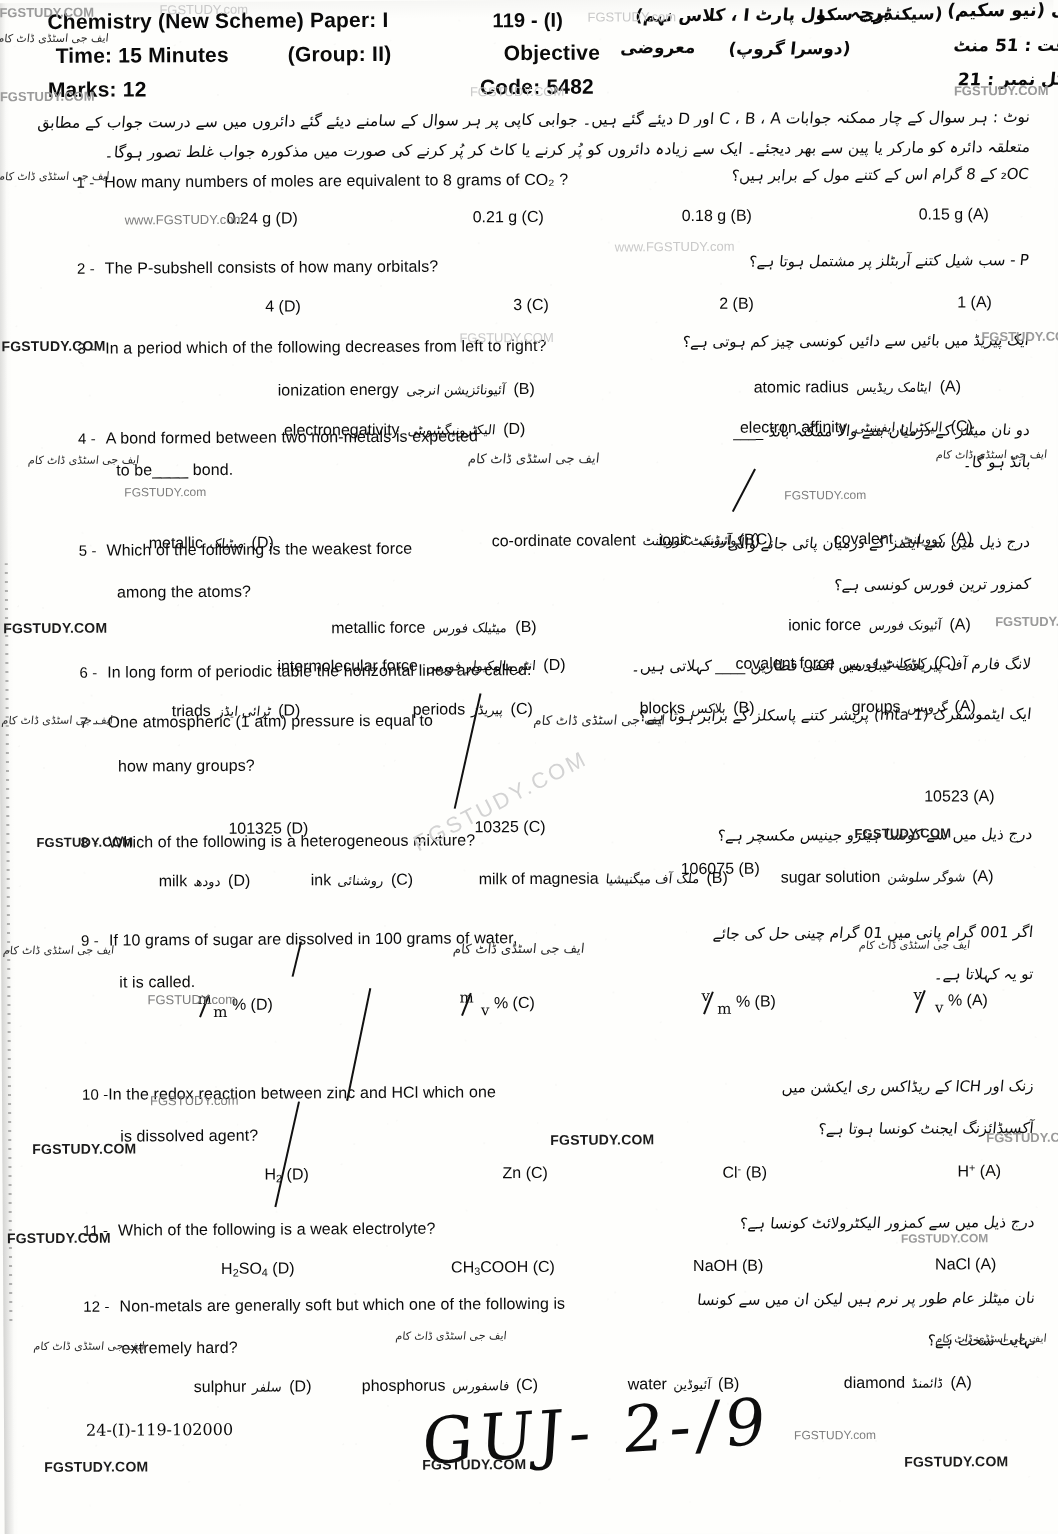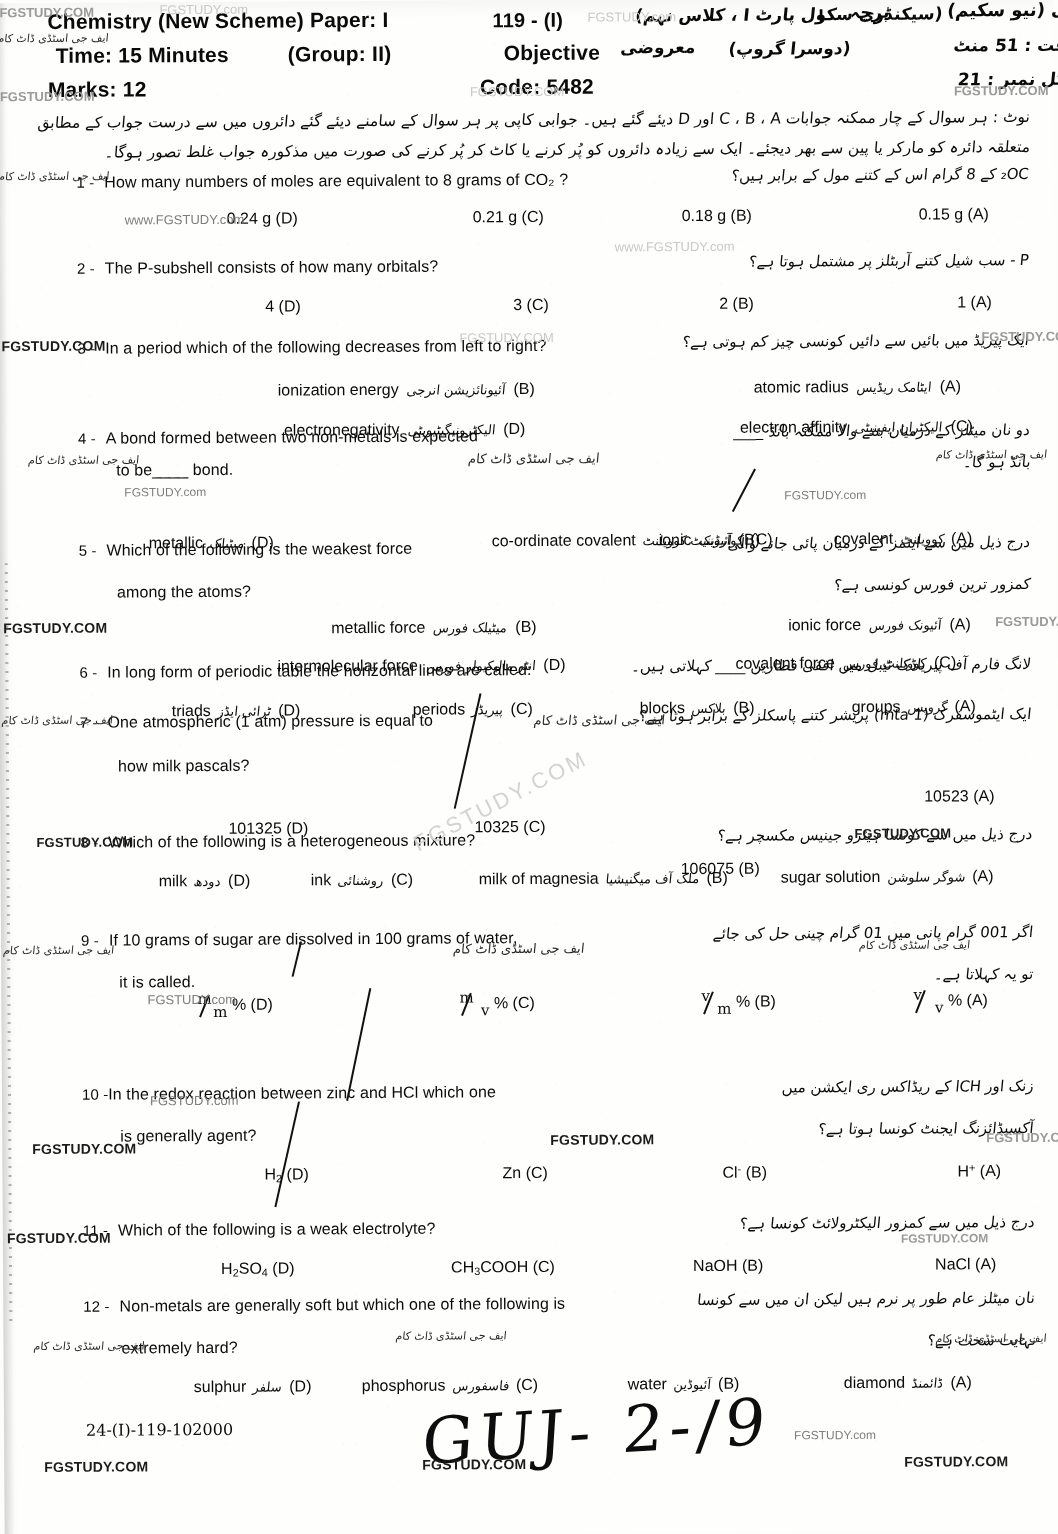--- a/index.html
+++ b/index.html
@@ -228,42 +228,42 @@
       <div class="opt" style="left: 789px; top: 618px;"><span>ionic force</span><span class="u" style="margin: 0px 8px;">آئیونک فورس</span><span class="lab">(A)</span></div>
       <div class="opt" style="left: 278px; top: 656px;"><span>intermolecular force</span><span class="u" style="margin: 0px 8px;">انٹر مالیکیولر فورس</span><span class="lab">(D)</span></div>
       <div class="opt" style="left: 736px; top: 656px;"><span>covalent force</span><span class="u" style="margin: 0px 8px;">کوویلنٹ فورس</span><span class="lab">(C)</span></div>
       <div class="t eng" style="left: 80px; top: 662px;"><span class="qn" style="margin-right: 10px;">6 -</span><span>In long form of periodic table the horizontal lines are called:</span></div>
       <div class="t urdu" style="right: 26px; left: auto; top: 660px;">لانگ فارم آف پیریاڈک ٹیبل میں افقی قطاریں ____ کہلاتی ہیں۔</div>
       <div class="opt" style="left: 172px; top: 700px;"><span>triads</span><span class="u" style="margin: 0px 7px;">ٹرائی ایڈز</span><span class="lab">(D)</span></div>
       <div class="opt" style="left: 413px; top: 700px;"><span>periods</span><span class="u" style="margin: 0px 7px;">پیریڈز</span><span class="lab">(C)</span></div>
       <div class="opt" style="left: 640px; top: 700px;"><span>blocks</span><span class="u" style="margin: 0px 7px;">بلاکس</span><span class="lab">(B)</span></div>
       <div class="opt" style="left: 852px; top: 700px;"><span>groups</span><span class="u" style="margin: 0px 7px;">گروپس</span><span class="lab">(A)</span></div>
       <div class="t eng" style="left: 80px; top: 712px;"><span class="qn" style="margin-right: 10px;">7 -</span><span>One atmospheric (1 atm) pressure is equal to</span></div>
-      <div class="t eng" style="left: 118px; top: 756px;">how milk pascals?</div>
+      <div class="t eng" style="left: 118px; top: 756px;">how many groups?</div>
       <div class="t urdu" style="right: 26px; left: auto; top: 710px;">ایک ایٹموسفرک (1 atm) پریشر کتنے پاسکلز کے برابر ہوتا ہے؟</div>
       <div class="opt" style="left: 228px; top: 818px;"><span>101325</span><span class="lab"> (D)</span></div>
       <div class="opt" style="left: 474px; top: 818px;"><span>10325</span><span class="lab"> (C)</span></div>
       <div class="opt" style="left: 680px; top: 818px; margin-top: 43px;"><span>106075</span><span class="lab"> (B)</span></div>
       <div class="opt" style="left: 924px; top: 790px;"><span>10523</span><span class="lab"> (A)</span></div>
       <div class="t eng" style="left: 80px; top: 832px;"><span class="qn" style="margin-right: 10px;">8 -</span><span>Which of the following is a heterogeneous mixture?</span></div>
       <div class="t urdu" style="right: 26px; left: auto; top: 830px;">درج ذیل میں سے کونسا ہیٹرو جینیس مکسچر ہے؟</div>
       <div class="opt" style="left: 158px; top: 870px;"><span>milk</span><span class="u" style="margin: 0px 7px;">دودھ</span><span class="lab">(D)</span></div>
       <div class="opt" style="left: 310px; top: 870px;"><span>ink</span><span class="u" style="margin: 0px 7px;">روشنائی</span><span class="lab">(C)</span></div>
       <div class="opt" style="left: 478px; top: 870px;"><span>milk of magnesia</span><span class="u" style="margin: 0px 7px;">ملک آف میگنیشیا</span><span class="lab">(B)</span></div>
       <div class="opt" style="left: 780px; top: 870px;"><span>sugar solution</span><span class="u" style="margin: 0px 7px;">شوگر سلوشن</span><span class="lab">(A)</span></div>
       <div class="t eng" style="left: 80px; top: 930px;"><span class="qn" style="margin-right: 10px;">9 -</span><span>If 10 grams of sugar are dissolved in 100 grams of water,</span></div>
       <div class="t eng" style="left: 118px; top: 972px;">it is called.</div>
       <div class="t urdu" style="right: 26px; left: auto; top: 928px;">اگر 100 گرام پانی میں 10 گرام چینی حل کی جائے</div>
       <div class="t urdu" style="right: 26px; left: auto; top: 970px;">تو یہ کہلاتا ہے۔</div>
       <div class="opt" style="left: 196px; top: 990px;"><span class="frac"><span class="n">m</span><span class="bar"></span><span class="d">m</span></span><span> %</span><span class="lab"> (D)</span></div>
       <div class="opt" style="left: 458px; top: 990px;"><span class="frac"><span class="n">m</span><span class="bar"></span><span class="d">v</span></span><span> %</span><span class="lab"> (C)</span></div>
       <div class="opt" style="left: 700px; top: 990px;"><span class="frac"><span class="n">v</span><span class="bar"></span><span class="d">m</span></span><span> %</span><span class="lab"> (B)</span></div>
       <div class="opt" style="left: 912px; top: 990px;"><span class="frac"><span class="n">v</span><span class="bar"></span><span class="d">v</span></span><span> %</span><span class="lab"> (A)</span></div>
       <div class="t eng" style="left: 80px; top: 1084px;"><span class="qn" style="">10 -</span><span>In the redox reaction between zinc and HCl which one</span></div>
-      <div class="t eng" style="left: 118px; top: 1126px;">is generally agent?</div>
+      <div class="t eng" style="left: 118px; top: 1126px;">is dissolved agent?</div>
       <div class="t urdu" style="right: 26px; left: auto; top: 1082px;">زنک اور HCl کے ریڈاکس ری ایکشن میں</div>
       <div class="t urdu" style="right: 26px; left: auto; top: 1124px;">آکسیڈائزنگ ایجنٹ کونسا ہوتا ہے؟</div>
       <div class="opt" style="left: 262px; top: 1164px;"><span>H<sub>2</sub></span><span class="lab"> (D)</span></div>
       <div class="opt" style="left: 500px; top: 1164px;"><span>Zn</span><span class="lab"> (C)</span></div>
       <div class="opt" style="left: 720px; top: 1164px;"><span>Cl<sup>-</sup></span><span class="lab"> (B)</span></div>
       <div class="opt" style="left: 955px; top: 1164px;"><span>H<sup>+</sup></span><span class="lab"> (A)</span></div>
       <div class="t eng" style="left: 80px; top: 1220px;"><span class="qn" style="margin-right: 10px;">11 -</span><span>Which of the following is a weak electrolyte?</span></div>
       <div class="t urdu" style="right: 26px; left: auto; top: 1218px;">درج ذیل میں سے کمزور الیکٹرولائٹ کونسا ہے؟</div>
       <div class="opt" style="left: 218px; top: 1258px;"><span>H<sub>2</sub>SO<sub>4</sub></span><span class="lab"> (D)</span></div>
       <div class="opt" style="left: 448px; top: 1258px;"><span>CH<sub>3</sub>COOH</span><span class="lab"> (C)</span></div>

